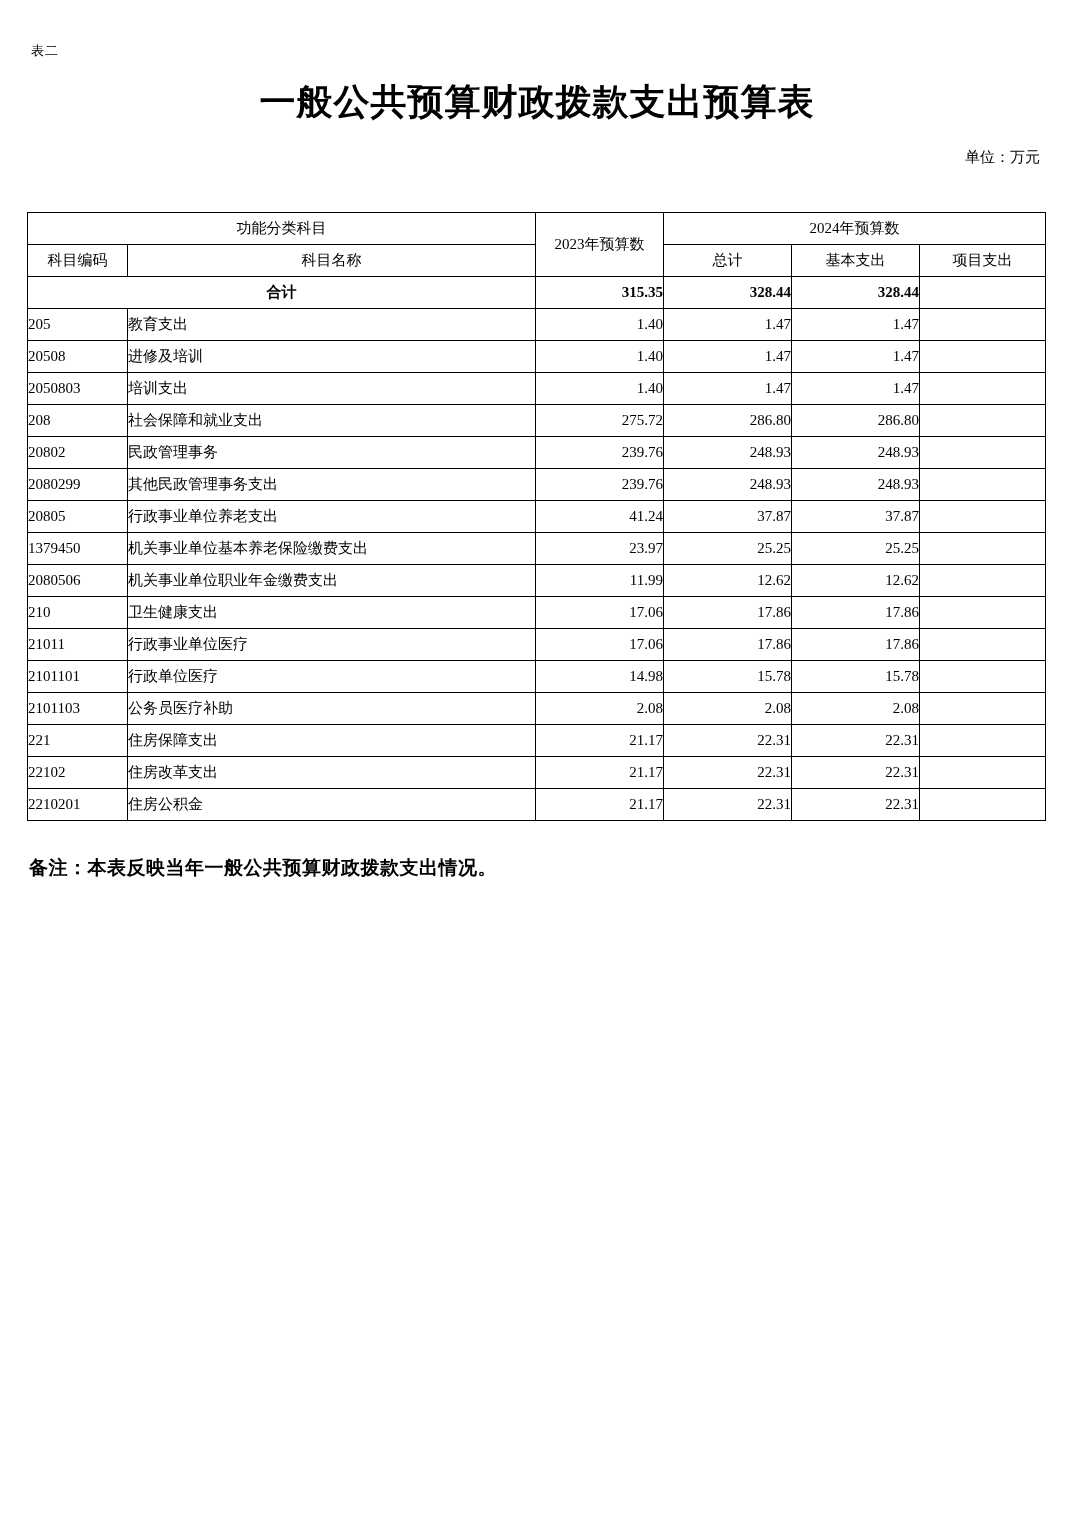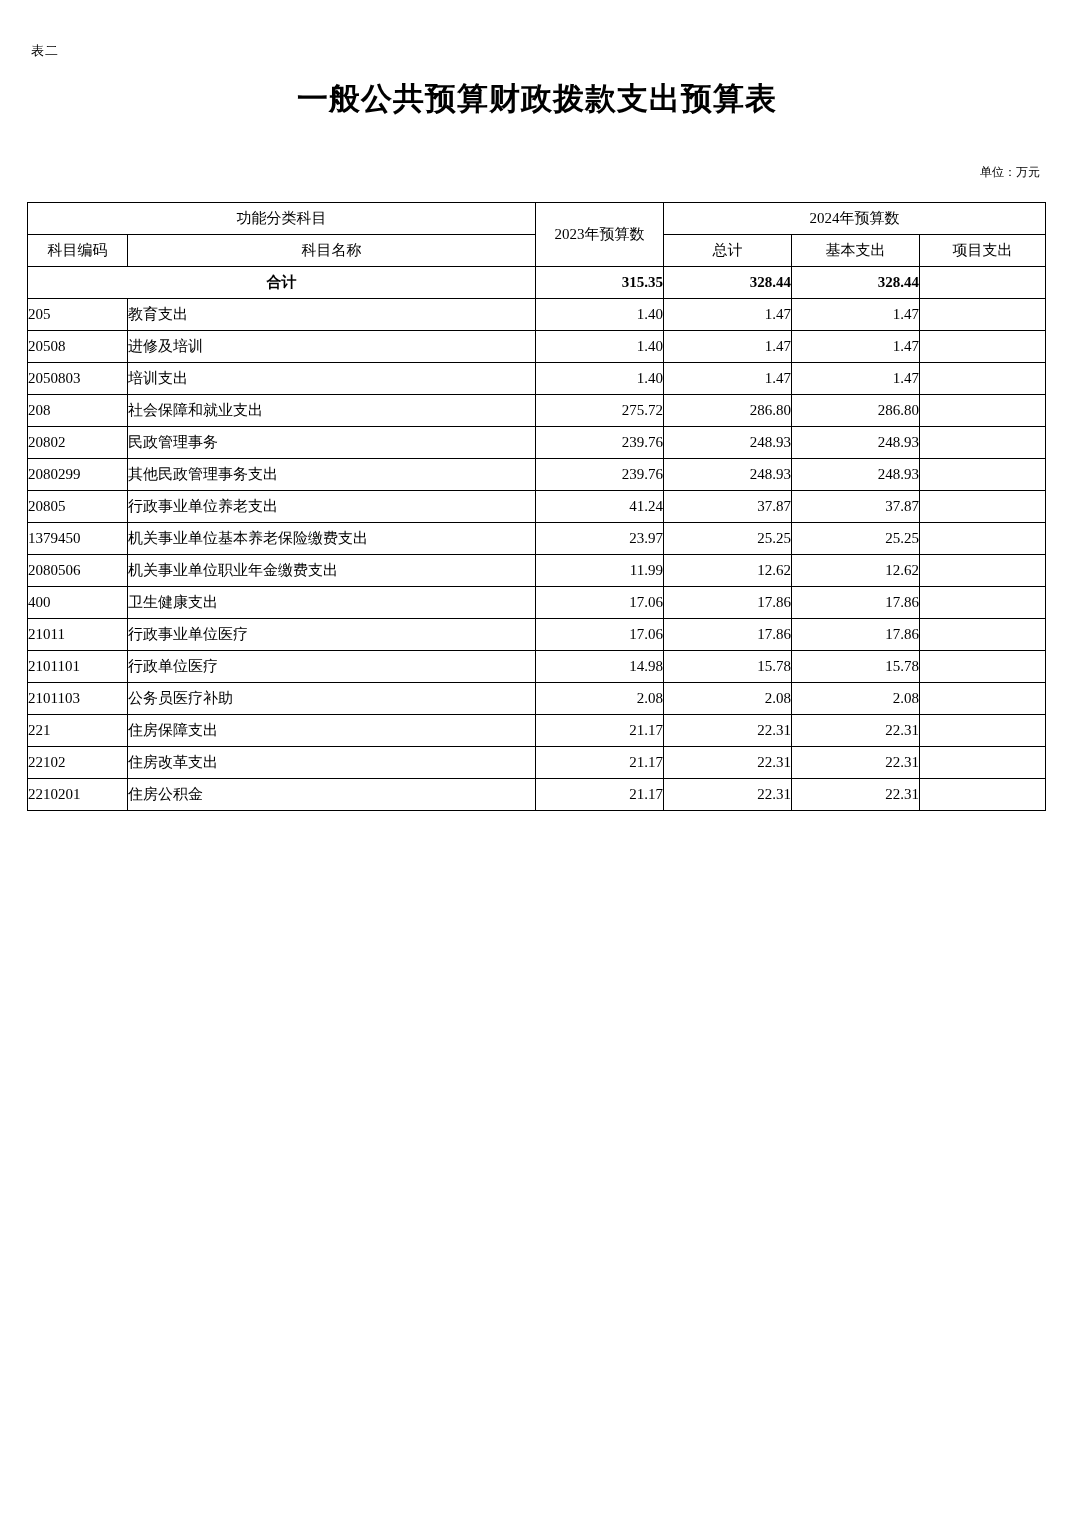--- a/index.html
+++ b/index.html
@@ -29,35 +29,35 @@
     font-size: 13px;
     font-family: "Liberation Serif", serif;
     letter-spacing: 1px;
   }
   .doc-title {
     position: absolute;
     left: 0;
     top: 78px;
     width: 1074px;
     text-align: center;
-    font-size: 31px;
+    font-size: 36px;
     font-weight: bold;
     letter-spacing: 1px;
     font-family: "Liberation Serif", "DejaVu Serif", serif;
   }
   .unit-line {
     position: absolute;
     right: 34px;
-    top: 164px;
-    font-size: 12px;
+    top: 148px;
+    font-size: 15px;
   }
   table.budget {
     position: absolute;
     left: 27px;
-    top: 202px;
+    top: 212px;
     width: 1018px;
     border-collapse: collapse;
     table-layout: fixed;
   }
   table.budget th,
   table.budget td {
     border: 1px solid #000000;
     font-size: 15px;
     font-weight: normal;
     padding: 0;
@@ -235,21 +235,21 @@
         </tr>
         <tr>
           <td class="code code-indent-1">2080506</td>
           <td class="name indent-1">机关事业单位职业年金缴费支出</td>
           <td class="num">11.99</td>
           <td class="num">12.62</td>
           <td class="num">12.62</td>
           <td class="num"></td>
         </tr>
         <tr>
-          <td class="code code-indent-0">400</td>
+          <td class="code code-indent-0">210</td>
           <td class="name indent-0">卫生健康支出</td>
           <td class="num">17.06</td>
           <td class="num">17.86</td>
           <td class="num">17.86</td>
           <td class="num"></td>
         </tr>
         <tr>
           <td class="code code-indent-1">21011</td>
           <td class="name indent-1">行政事业单位医疗</td>
           <td class="num">17.06</td>
@@ -293,14 +293,15 @@
           <td class="code code-indent-1">2210201</td>
           <td class="name indent-1">住房公积金</td>
           <td class="num">21.17</td>
           <td class="num">22.31</td>
           <td class="num">22.31</td>
           <td class="num"></td>
         </tr>
       </tbody>
   </table>
 
+  <div class="note">备注：本表反映当年一般公共预算财政拨款支出情况。</div>
 
 </div>
 
 </body></html>

